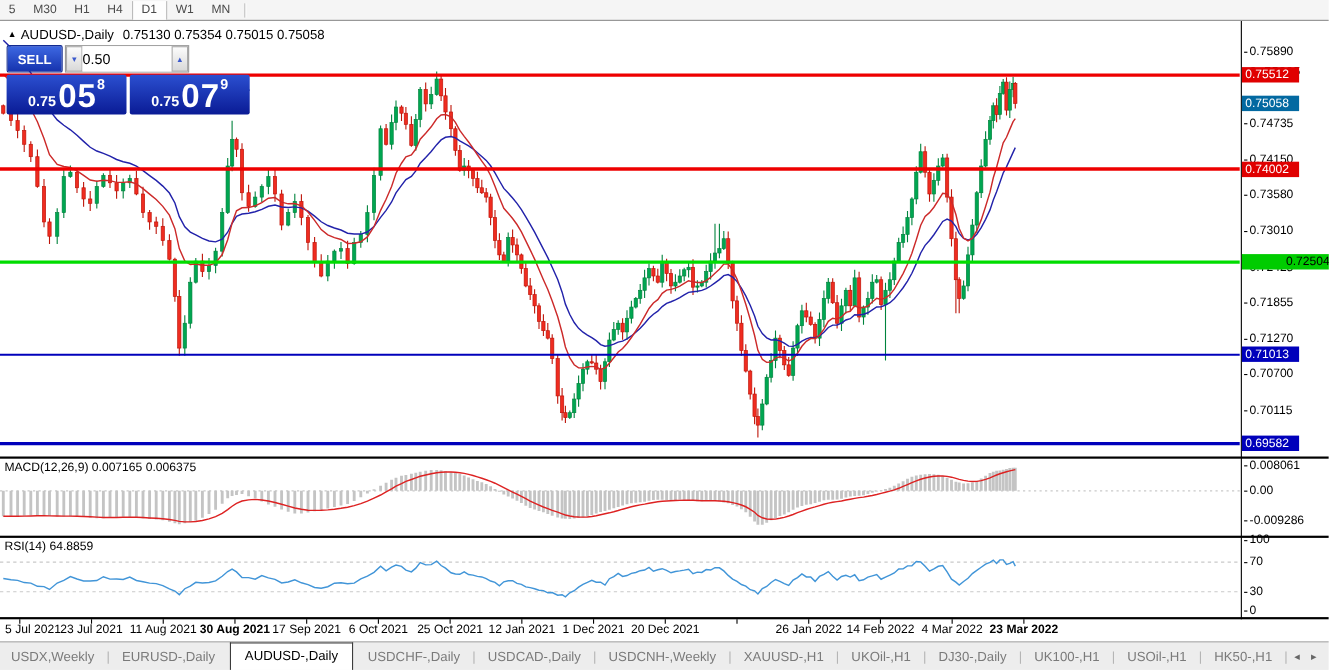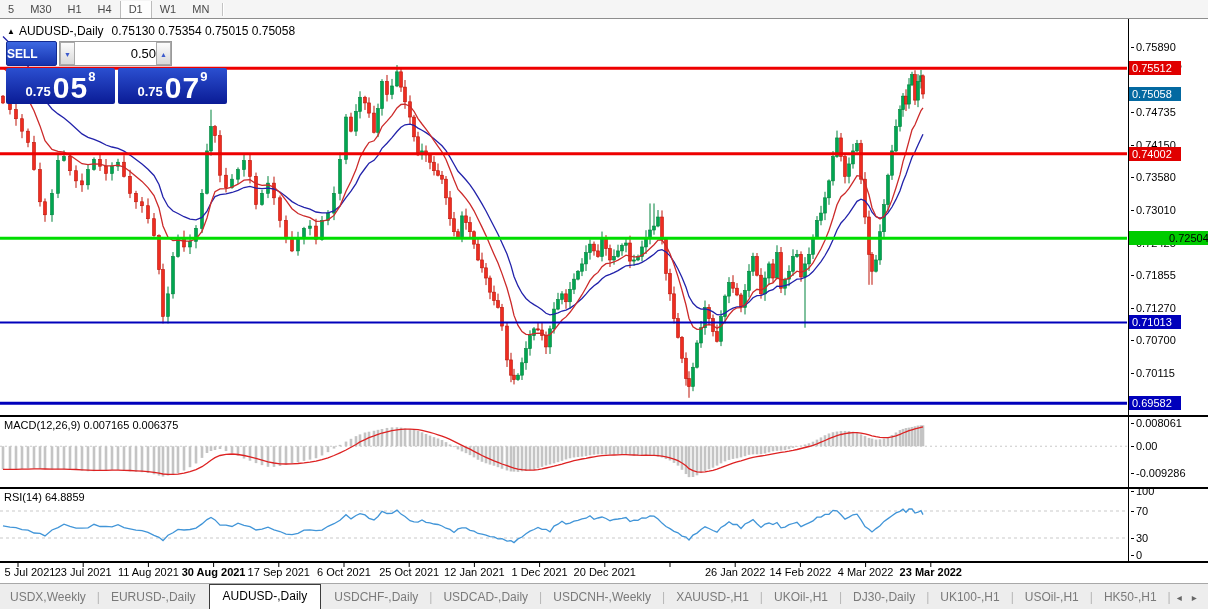--- a/index.html
+++ b/index.html
@@ -16,27 +16,27 @@
   .tb-sep { width:1px; height:13px; background:#c3c3c3; margin:0 5px; box-shadow:1px 0 0 #fff; }
 
   
   .chart-title { position:absolute; left:7px; top:24px; z-index:6; font-size:12px; color:#000; white-space:nowrap; }
   .chart-title .arr { font-size:8px; margin-right:4px; position:relative; top:-1px; }
   .chart-title .ohlc { margin-left:8px; }
 
   
   .ocp { position:absolute; left:6px; top:41px; width:221px; z-index:6; }
   .ocp-row1 { display:flex; height:25px; gap:2px; }
-  .btn-trade { color:#fff; font-weight:bold; font-size:12px; line-height:25px;
+  .btn-trade { color:#fff; font-weight:bold; font-size:12px; text-align:center; line-height:25px;
     background:linear-gradient(#3d68e2,#1633ae); border:1px solid #122a90; border-radius:2px; }
   .btn-sell { width:51px; } .btn-buy { width:53px;margin-top:40px; }
   .vol-box { flex:1; display:flex; border:1px solid #9a9a9a; background:#fff; }
   .spin { width:15px; background:linear-gradient(#fcfcfc,#d9d9d9); border:1px solid #aaa; color:#3c5acd;
     font-size:7px; line-height:23px; text-align:center; }
-  .vol-val { flex:1; font-size:13px; text-align:right; line-height:23px; color:#000; background:#fff; border:none; width:40px; }
+  .vol-val { flex:1; font-size:13px; text-align:left; line-height:23px; color:#000; background:#fff; border:none; width:40px; }
   .ocp-row2 { display:flex; gap:3px; margin-top:2px; height:36px; }
   .quote { flex:1; color:#fff; background:linear-gradient(#2b4fd0,#0a1b95); border-radius:2px;
     display:flex; align-items:flex-end; justify-content:center; padding-bottom:2px; cursor:pointer; }
   .quote .frac { font-size:13px; font-weight:bold; margin-right:2px; line-height:20px; }
   .quote .big { font-size:30px; font-weight:bold; line-height:28px; letter-spacing:1px; }
   .quote .sup { font-size:13px; font-weight:bold; align-self:flex-start; margin-top:1px; }
 
   
   .axis-col { position:absolute; left:1128px; top:19px; width:80px; height:544px; background:#fff;
     border-left:1px solid #000; z-index:4; font-size:11px; }

